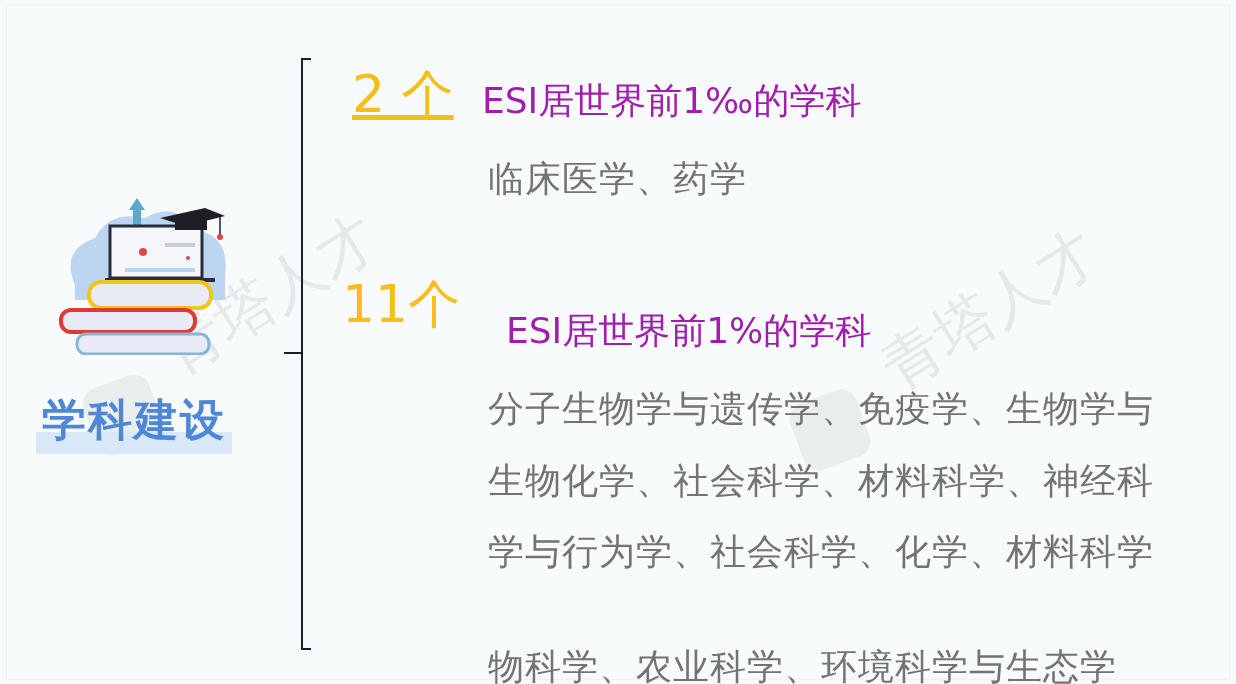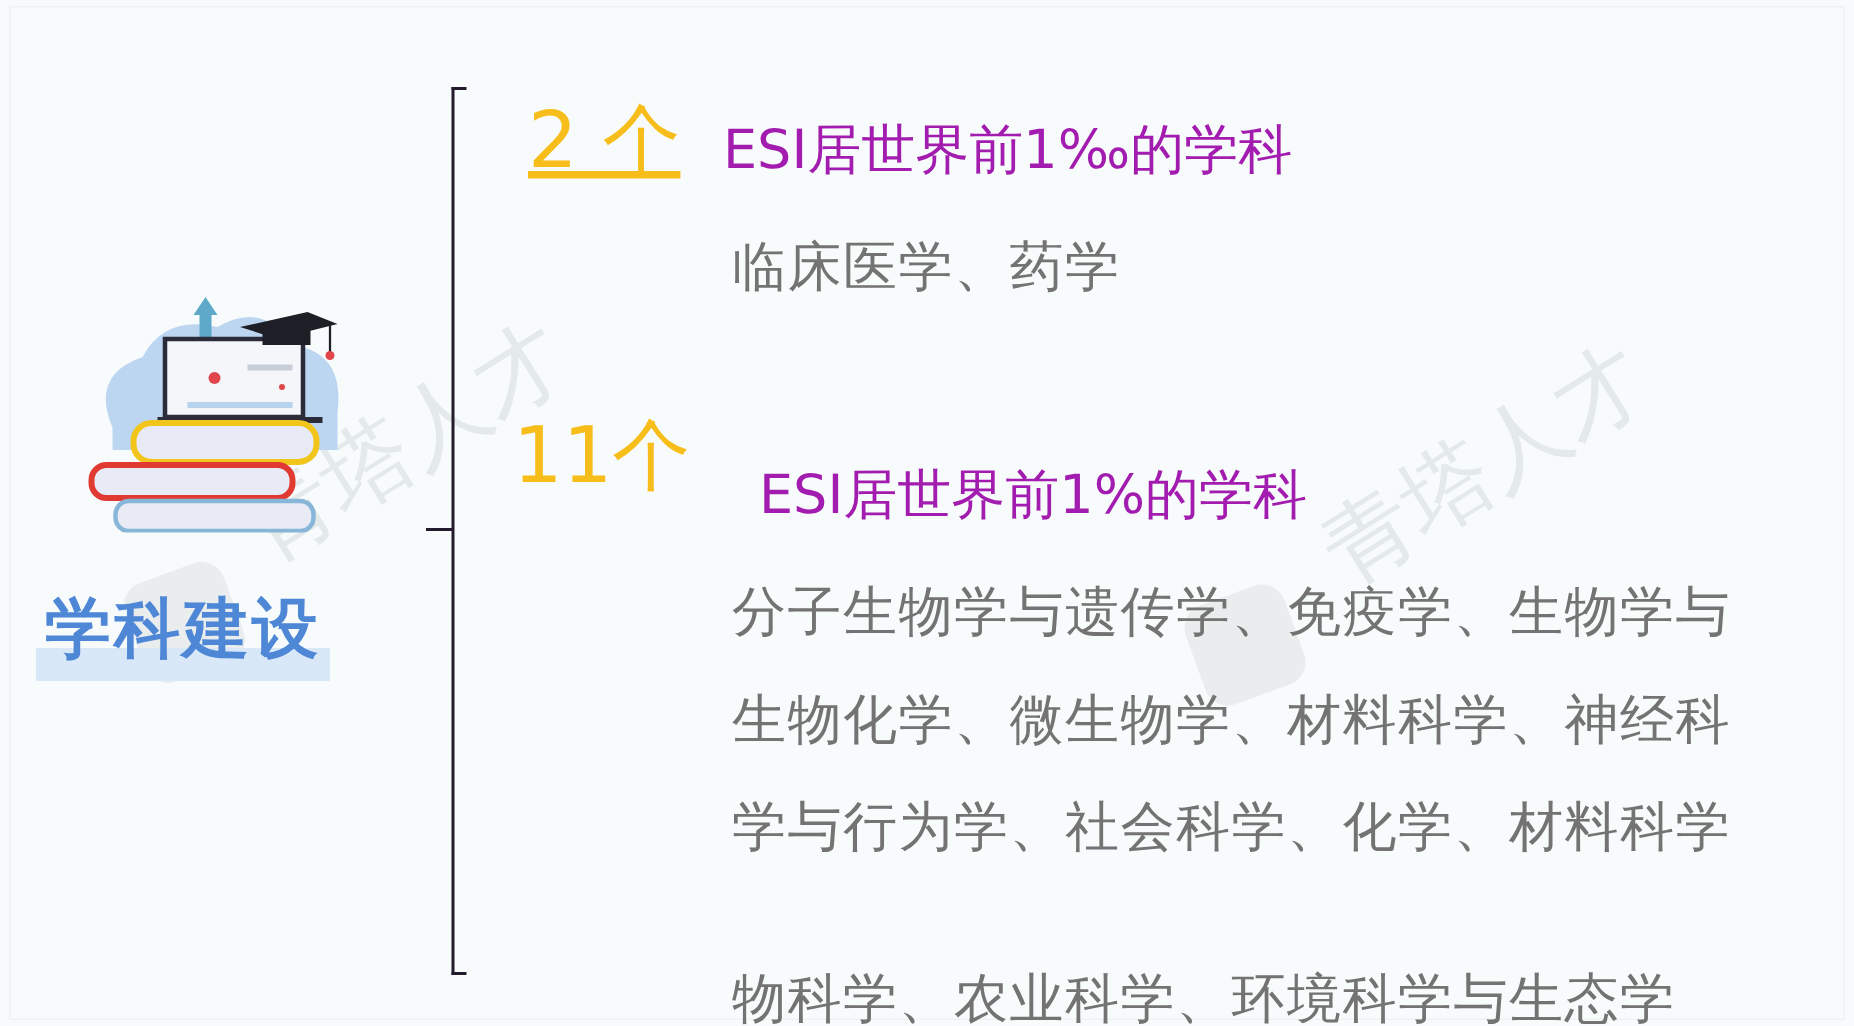--- a/index.html
+++ b/index.html
@@ -8,21 +8,21 @@
     background:#f8fbfb;
     font-family:"DejaVu Sans","Liberation Sans",sans-serif;
     position:relative;
   }
   .frame {
     position:absolute; left:6px; top:4px; width:1222px; height:674px;
     background:#f8fbfb; border:1px solid #eef2f2;
   }
   .illustration { position:absolute; left:55px; top:190px; width:175px; height:165px; }
   .category-label {
-    position:absolute; left:24px; top:392px; width:196px; height:62px;
+    position:absolute; left:36px; top:392px; width:196px; height:62px;
     color:#4d87d6; font-size:44px; font-weight:bold; letter-spacing:2px;
     line-height:56px; text-align:center;
   }
   .category-label .band {
     position:absolute; left:0; bottom:0; width:100%; height:22px;
     background:#d9e8f8; z-index:0;
   }
   .category-label span.txt { position:relative; z-index:1; }
   .bracket {
     position:absolute; left:301px; top:58px; width:2px; height:592px; background:#231a2e;
@@ -87,15 +87,15 @@
 <div class="bracket-bottom"></div>
 <div class="bracket-notch"></div>
 
 <div class="count" style="left:352px; top:64px;text-decoration:underline;">2 个</div>
 <div class="heading" style="left:482px; top:79px;">ESI居世界前1‰的学科</div>
 <div class="body-line" style="top:157px;">临床医学、药学</div>
 
 <div class="count" style="left:342px; top:274px;">11个</div>
 <div class="heading" style="left:494px; top:309px;margin-left:12px;">ESI居世界前1%的学科</div>
 <div class="body-line" style="top:387px;">分子生物学与遗传学、免疫学、生物学与</div>
-<div class="body-line" style="top:459px;">生物化学、微生物学、材料科学、神经科</div>
+<div class="body-line" style="top:459px;">生物化学、社会科学、材料科学、神经科</div>
 <div class="body-line" style="top:530px;">学与行为学、社会科学、化学、材料科学</div>
 <div class="body-line" style="top:601px;margin-top:44px;">物科学、农业科学、环境科学与生态学</div>
 
 </body></html>

